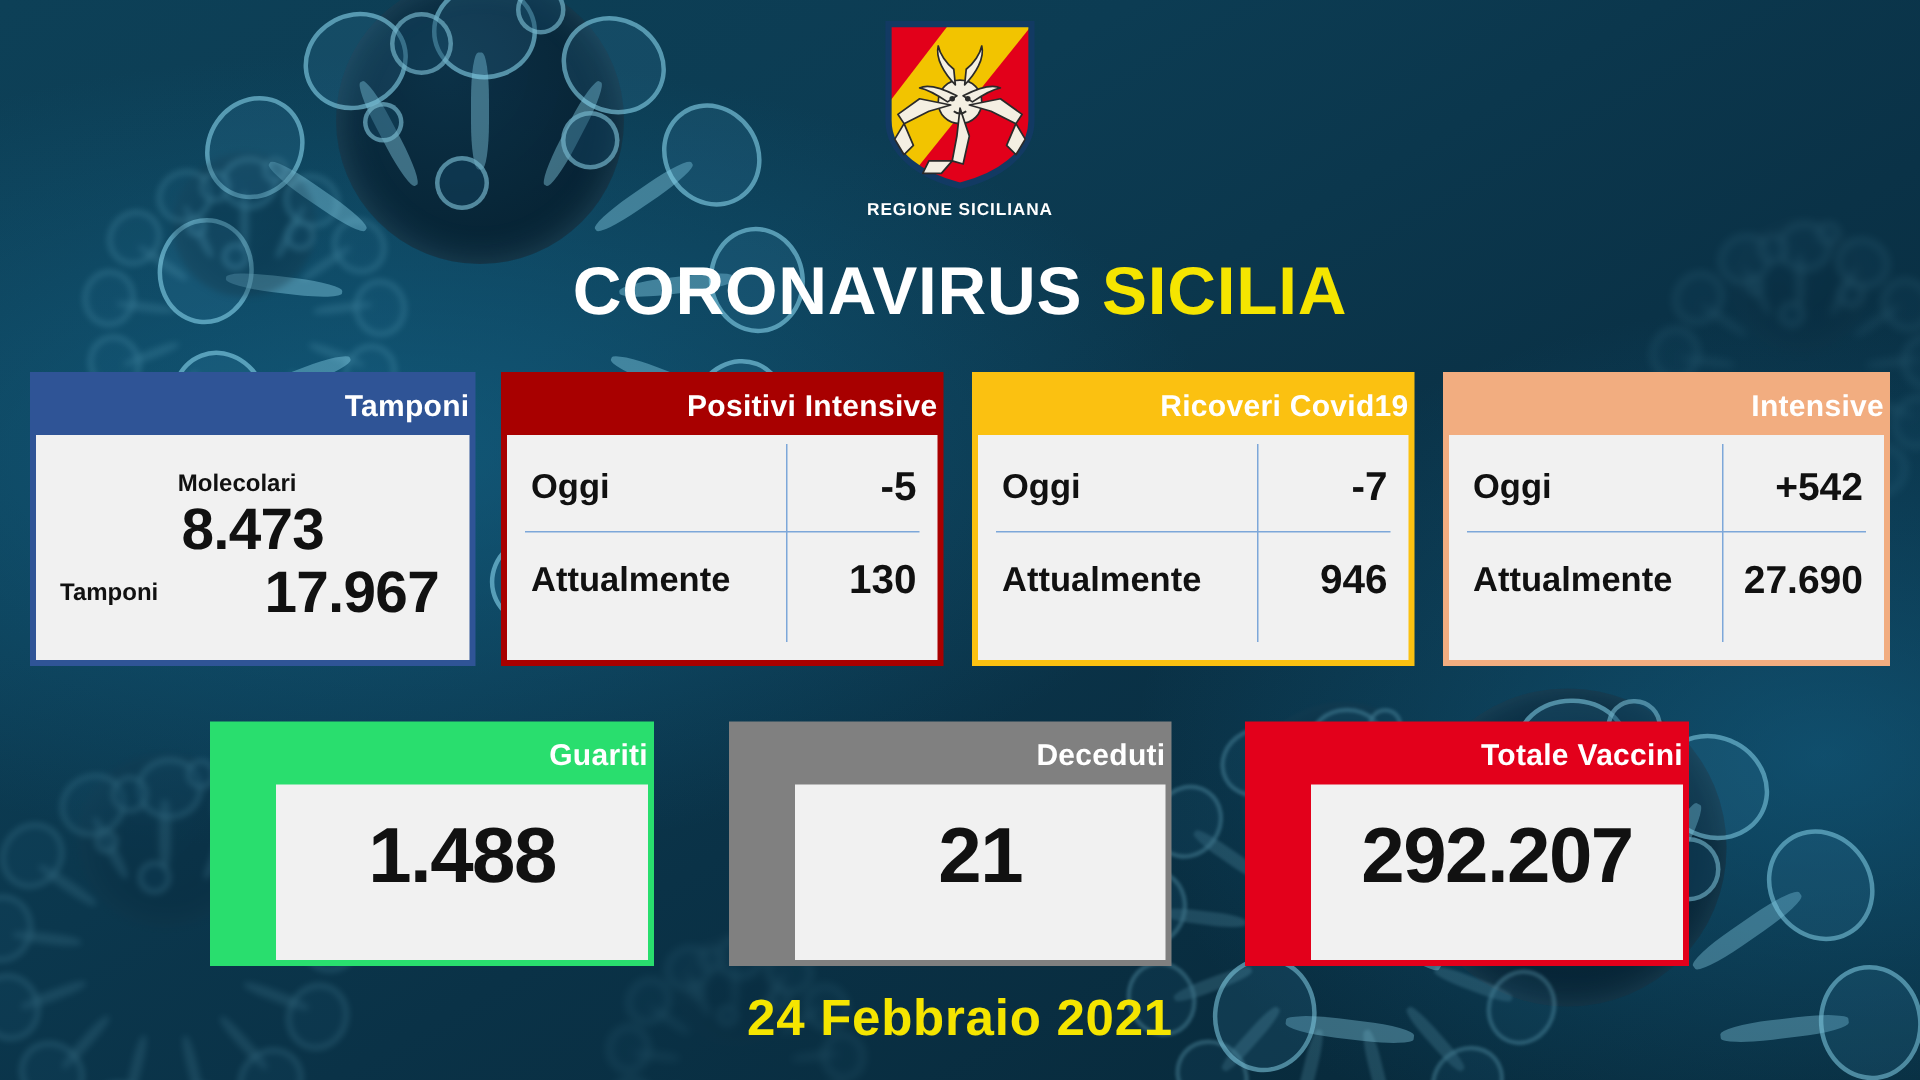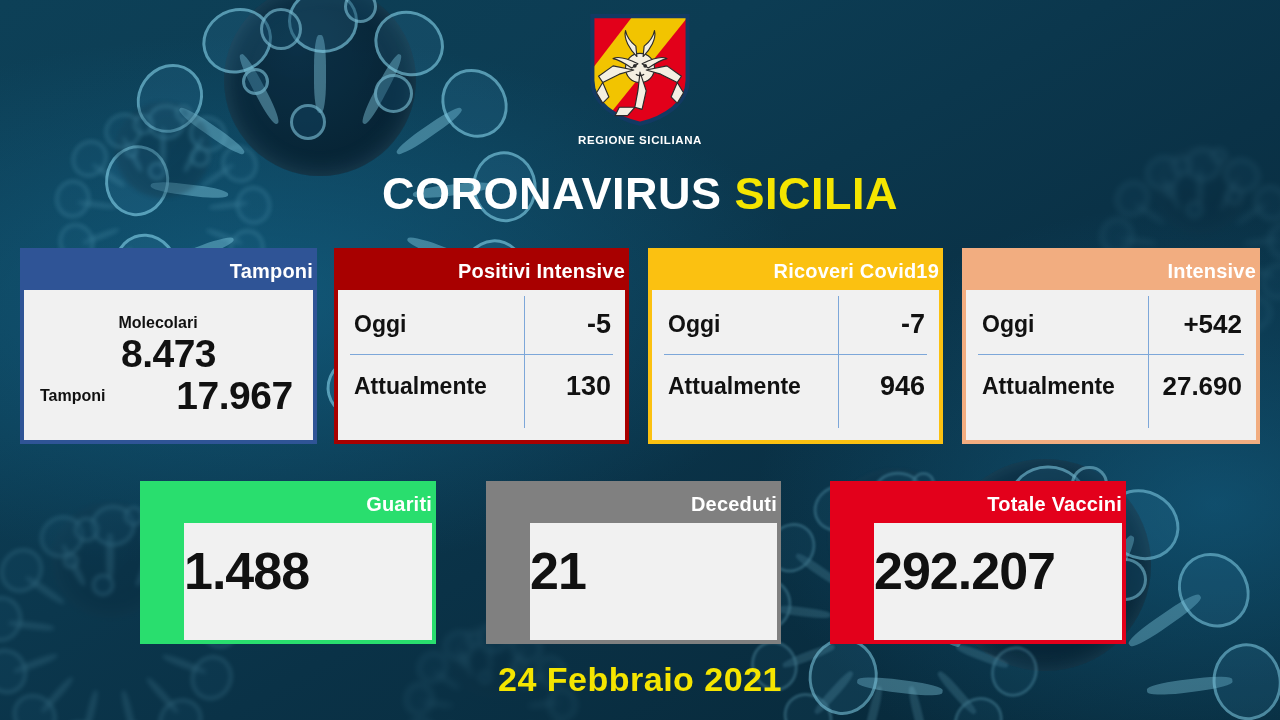--- a/index.html
+++ b/index.html
@@ -217,21 +217,21 @@
   }
   #terapie  .vline { left: 186px; }
   #ricoveri .vline { left: 186px; }
   #positivi .vline { left: 182px; }
 
   
   .row2 { top: 481px; height: 163px; padding-left: 44px; }
   .row2 .card-body { height: 117px; }
   .row2 .big {
     width: 100%;
-    text-align: left;
+    text-align: center;
     font-size: 52px;
     font-weight: 700;
     color: #111111;
     line-height: 96px;
     letter-spacing: -1px;
   }
 
   #card-guariti { left: 140px; width: 296px; background: #29de6e; }
   #card-deceduti { left: 486px; width: 295px; background: #808080; }
   #card-vaccini  { left: 830px; width: 296px; background: #e3001b; }

